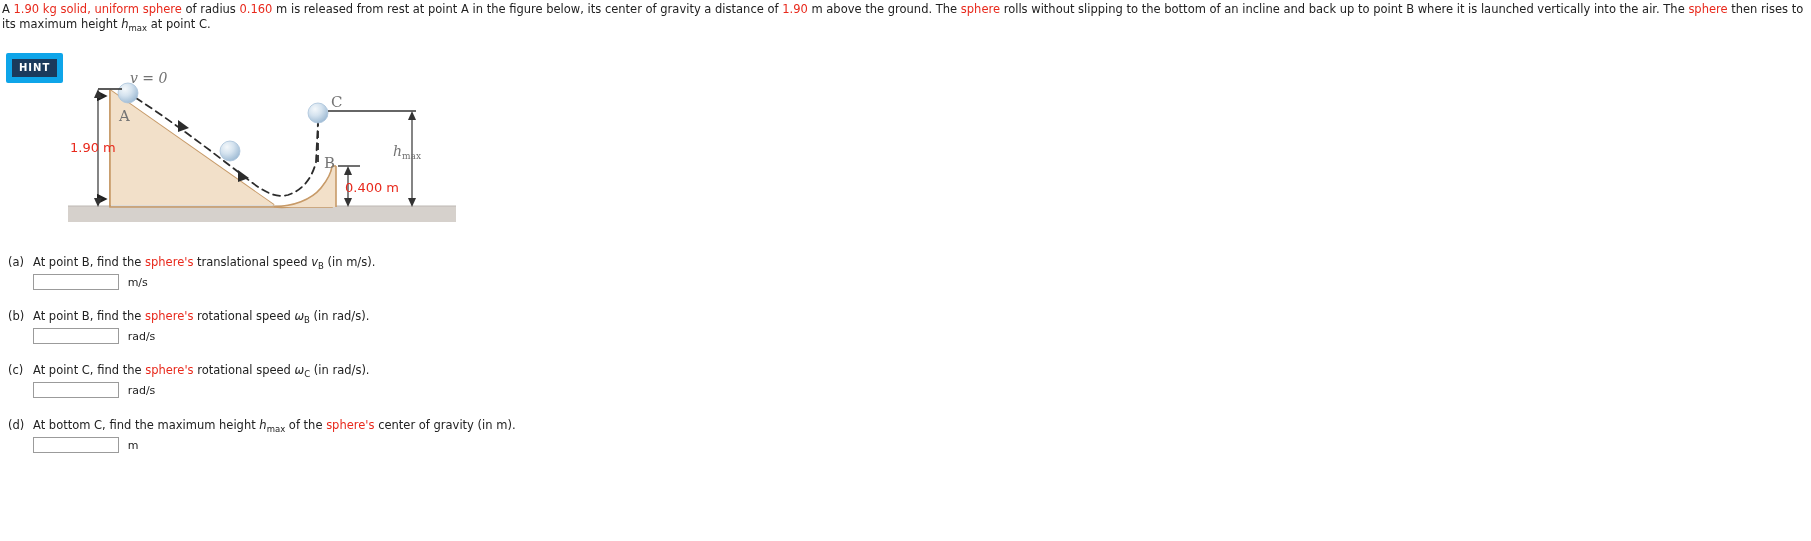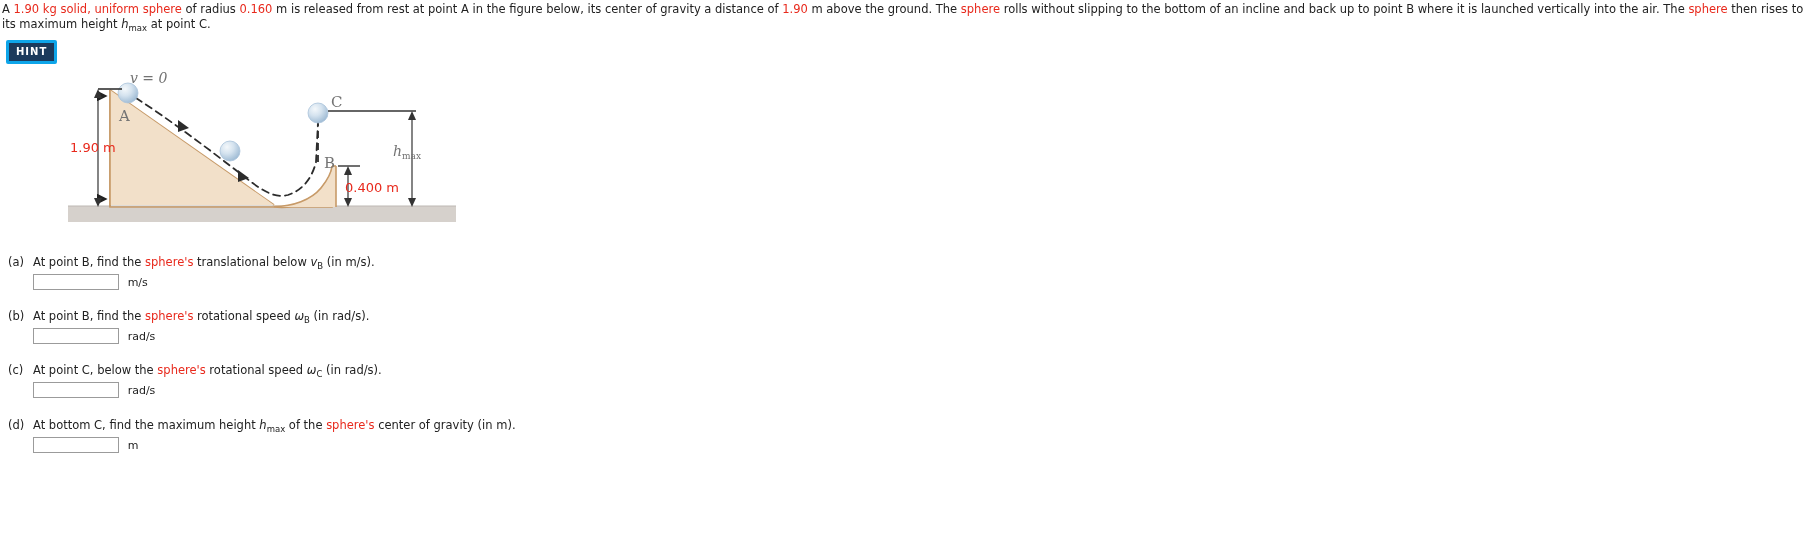--- a/index.html
+++ b/index.html
@@ -29,28 +29,28 @@
   .var-i { font-style: italic; }
   sub {
     font-size: 8.5px;
     vertical-align: baseline;
     position: relative;
     top: 3px;
   }
   .hint-btn {
     position: absolute;
     left: 6px;
-    top: 40px;
+    top: 53px;
     background: #1b3a5c;
     color: #ffffff;
     font-size: 10px;
     font-weight: bold;
     letter-spacing: 1px;
     padding: 3px 7px 4px 7px;
-    border: 3px solid #0ea5e9;
+    border: 6px solid #0ea5e9;
     border-radius: 2px;
     cursor: pointer;
     font-family: "DejaVu Sans", "Liberation Sans", sans-serif;
   }
 
   
   .figure {
     position: absolute;
     left: 60px;
     top: 62px;
@@ -209,39 +209,39 @@
   <div class="fig-label lbl-A">A</div>
   <div class="fig-label lbl-B">B</div>
   <div class="fig-label lbl-C">C</div>
   <div class="fig-label lbl-hmax"><span>h</span><sub>max</sub></div>
   <div class="dim-text dim-190">1.90 m</div>
   <div class="dim-text dim-040">0.400 m</div>
 </div>
 
 <div class="part-tag" style="left:8px; top:255px;">(a)</div>
 <div class="part" style="left:33px; top:255px;">
-  <span>At point B, find the </span><span class="hl">sphere's</span><span> translational below </span><span class="var-i">v</span><sub>B</sub><span> (in m/s).</span>
+  <span>At point B, find the </span><span class="hl">sphere's</span><span> translational speed </span><span class="var-i">v</span><sub>B</sub><span> (in m/s).</span>
 </div>
 <div class="ans-row" style="left:33px; top:274px;">
   <input class="ans-box" type="text" value="" style="">
   <span class="unit">m/s</span>
 </div>
 
 <div class="part-tag" style="left:8px; top:309px;">(b)</div>
 <div class="part" style="left:33px; top:309px;">
   <span>At point B, find the </span><span class="hl">sphere's</span><span> rotational speed </span><span class="var-i">ω</span><sub>B</sub><span> (in rad/s).</span>
 </div>
 <div class="ans-row" style="left:33px; top:328px;">
   <input class="ans-box" type="text" value="" style="">
   <span class="unit">rad/s</span>
 </div>
 
 <div class="part-tag" style="left:8px; top:363px;">(c)</div>
 <div class="part" style="left:33px; top:363px;">
-  <span>At point C, below the </span><span class="hl">sphere's</span><span> rotational speed </span><span class="var-i">ω</span><sub>C</sub><span> (in rad/s).</span>
+  <span>At point C, find the </span><span class="hl">sphere's</span><span> rotational speed </span><span class="var-i">ω</span><sub>C</sub><span> (in rad/s).</span>
 </div>
 <div class="ans-row" style="left:33px; top:382px;">
   <input class="ans-box" type="text" value="" style="">
   <span class="unit">rad/s</span>
 </div>
 
 <div class="part-tag" style="left:8px; top:418px;">(d)</div>
 <div class="part" style="left:33px; top:418px;">
   <span>At bottom C, find the maximum height </span><span class="var-i">h</span><sub>max</sub><span> of the </span><span class="hl">sphere's</span><span> center of gravity (in m).</span>
 </div>

